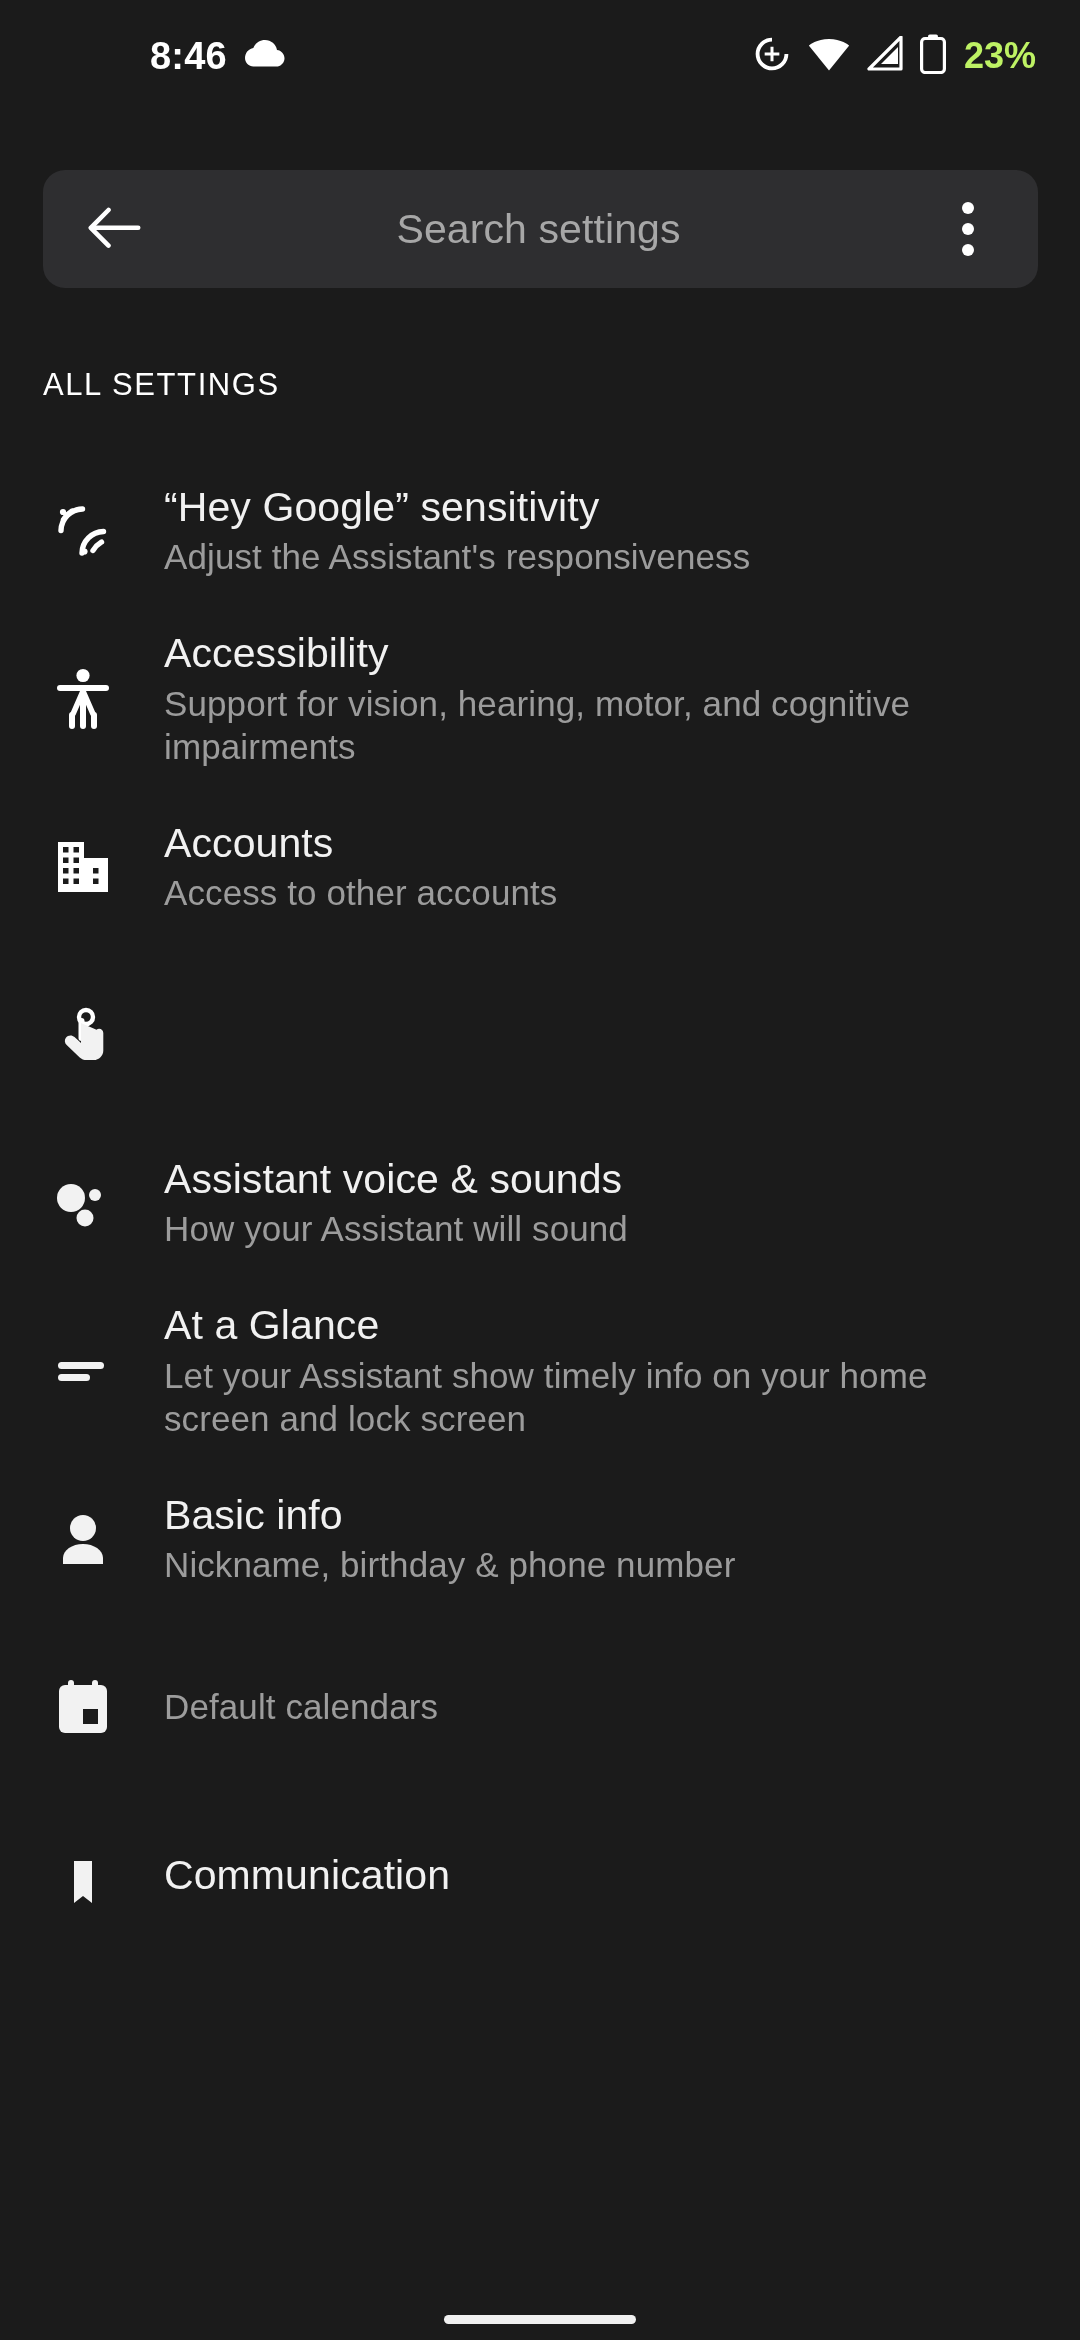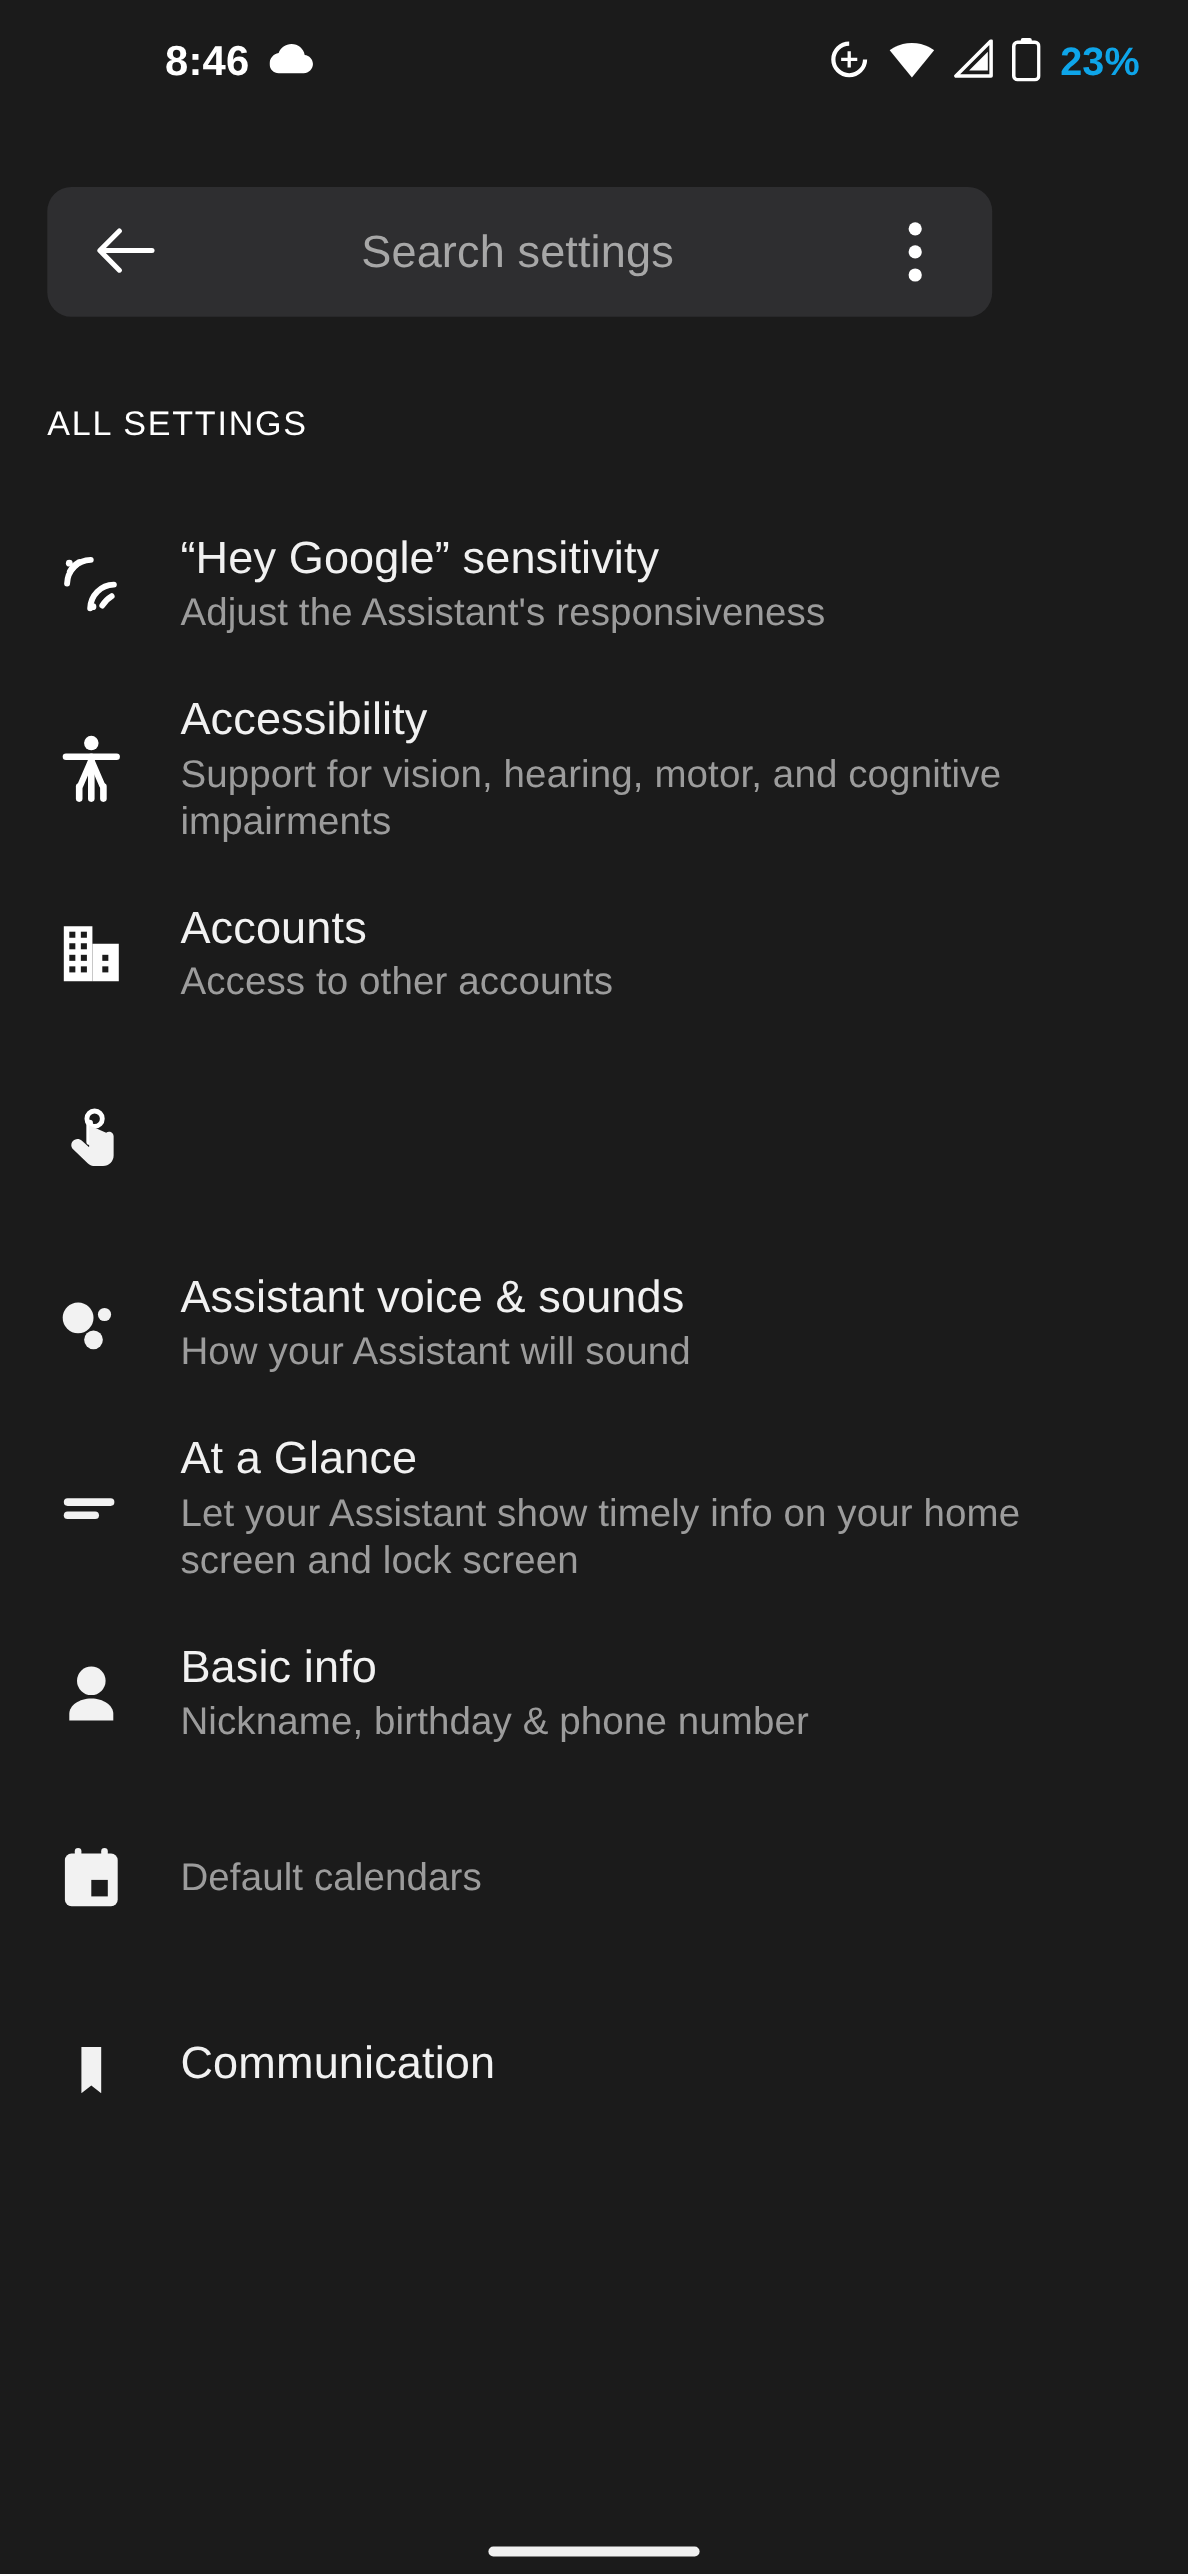--- a/index.html
+++ b/index.html
@@ -49,32 +49,32 @@
     line-height: 1;
   }
   .status-right {
     display: flex;
     align-items: center;
     gap: 16px;
   }
   .status-battery-pct {
     font-size: 36px;
     font-weight: 700;
-    color: #0ea5e9;
+    color: #bef264;
     line-height: 1;
     margin-left: 2px;
   }
   .sb-icon { display: block; }
 
   
   .search-bar {
     position: absolute;
     left: 43px;
     top: 170px;
-    width: 859px;
+    width: 995px;
     height: 118px;
     background: #2e2e30;
     border-radius: 22px;
     display: flex;
     align-items: center;
     padding: 0 38px 0 34px;
   }
   .search-back {
     width: 74px;
     height: 74px;

